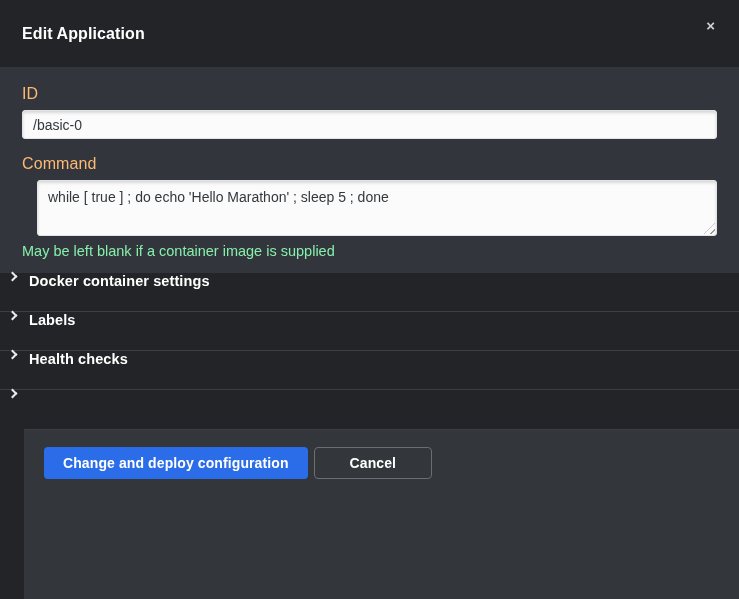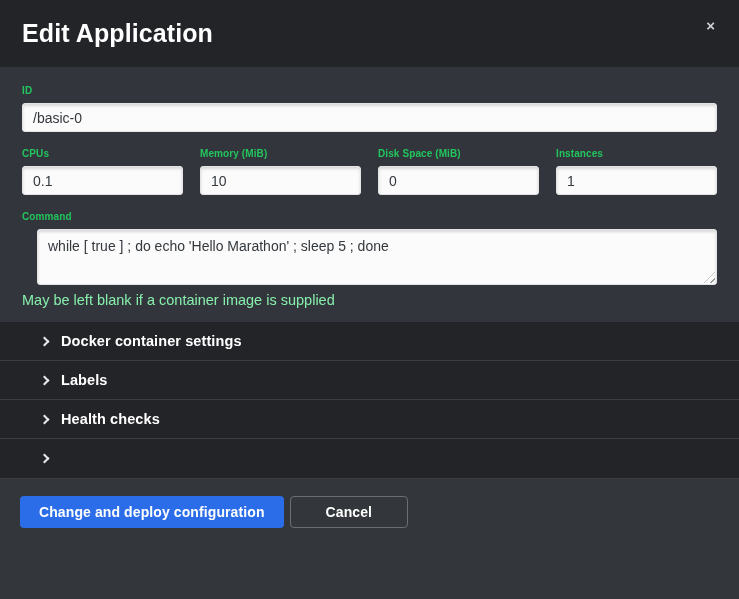--- a/index.html
+++ b/index.html
@@ -10,30 +10,30 @@
     overflow: hidden;
   }
   .modal { width: 739px; height: 599px; display: flex; flex-direction: column; }
 
   
   .modal-header {
     height: 67px; background: #232427; flex: 0 0 auto;
     display: flex; align-items: center; justify-content: space-between;
     padding: 0 20px 0 22px;
   }
-  .modal-title { color: #ffffff; font-size: 25px; font-weight: 700; letter-spacing: 0.1px; text-align: center; }
+  .modal-title { color: #ffffff; font-size: 16px; font-weight: 700; letter-spacing: 0.1px; text-align: center; }
   .close-btn {
     color: #cfd2d5; font-size: 15px; font-weight: 700; cursor: pointer;
     line-height: 1; padding: 4px; align-self: flex-start; margin-top: 14px;
   }
 
   
   .form-body { background: #32353b; padding: 18px 22px 14px 22px; flex: 0 0 auto; }
   .field-label {
-    display: block; color: #22c55e; font-size: 10px; font-weight: 700;
+    display: block; color: #fdba74; font-size: 16px; font-weight: 400;
     margin-bottom: 7px; letter-spacing: 0.1px;
   }
   .text-input {
     display: block; width: 100%; height: 29px;
     background: #fbfbfb; border: 1px solid #e4e4e4; border-radius: 3px;
     box-shadow: inset 0 2px 3px rgba(0,0,0,0.14);
     font-family: "Liberation Sans", sans-serif;
     font-size: 14px; color: #33383d; padding: 0 10px; outline: none;
   }
   .field-row { display: grid; grid-template-columns: 1fr 1fr 1fr 1fr; gap: 17px; margin-top: 16px; }
@@ -51,36 +51,37 @@
   .resize-handle {
     position: absolute; right: 2px; bottom: 2px; width: 11px; height: 11px;
     background: repeating-linear-gradient(135deg, transparent 0 2px, #9a9a9a 2px 3px, transparent 3px 5px);
     clip-path: polygon(100% 0, 100% 100%, 0 100%);
   }
   .help-text { color: #86efac; font-size: 14.5px; margin-top: 7px; }
 
   
   .accordion { background: #232427; flex: 0 0 auto; }
   .accordion-row {
-    height: 39px; display: flex; align-items: center; padding: 0 40px;
+    height: 39px; display: flex; align-items: flex-start; padding: 0 8px;
     cursor: pointer; border-bottom: 1px solid #3b3e44;
   }
   .accordion-row:last-child { border-bottom: none; }
   .chev {
     width: 7px; height: 7px; flex: 0 0 auto;
     border-top: 2px solid #e8eaec; border-right: 2px solid #e8eaec;
     transform: rotate(45deg); margin-right: 13px; margin-left: 1px;
   }
   .accordion-label { color: #ffffff; font-size: 14.5px; font-weight: 700; letter-spacing: 0.1px; }
 
   
   .modal-footer {
     background: #33363b; flex: 1 1 auto;
     display: flex; align-items: flex-start; padding: 17px 20px 0 20px;
     border-top: 1px solid #3b3e44;
+    margin-left: 24px;
   }
   .btn {
     height: 32px; border-radius: 4px; font-family: "Liberation Sans", sans-serif;
     font-size: 14px; font-weight: 700; cursor: pointer; letter-spacing: 0.1px;
     display: inline-flex; align-items: center;
   }
   .btn-primary { background: #2b6ce8; border: none; color: #ffffff; padding: 0 19px; }
   .btn-cancel {
     background: transparent; border: 1px solid #6b6f74; color: #ffffff;
     padding: 0 35px; margin-left: 6px;
@@ -96,38 +97,20 @@
     <div class="close-btn">×</div>
   </div>
 
   <div class="form-body">
 
     <div class="field-group">
       <label class="field-label">ID</label>
       <input class="text-input" type="text" value="/basic-0" style="">
     </div>
 
-    <div class="field-row">
-      <div class="field-group">
-        <label class="field-label">CPUs</label>
-        <input class="text-input" type="text" value="0.1" style="">
-      </div>
-      <div class="field-group">
-        <label class="field-label">Memory (MiB)</label>
-        <input class="text-input" type="text" value="10" style="">
-      </div>
-      <div class="field-group">
-        <label class="field-label">Disk Space (MiB)</label>
-        <input class="text-input" type="text" value="0" style="">
-      </div>
-      <div class="field-group">
-        <label class="field-label">Instances</label>
-        <input class="text-input" type="text" value="1" style="">
-      </div>
-    </div>
 
     <div class="command-group">
       <label class="field-label">Command</label>
       <div class="textarea-wrap">
         <textarea class="command-textarea" style="">while [ true ] ; do echo 'Hello Marathon' ; sleep 5 ; done</textarea>
         <span class="resize-handle"></span>
       </div>
       <div class="help-text">May be left blank if a container image is supplied</div>
     </div>
 

